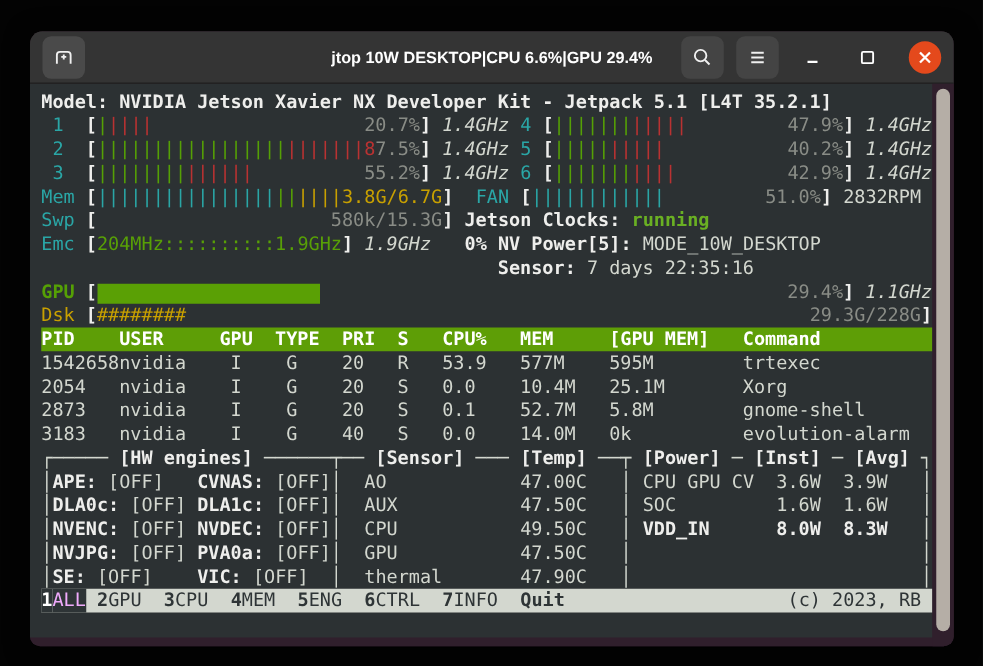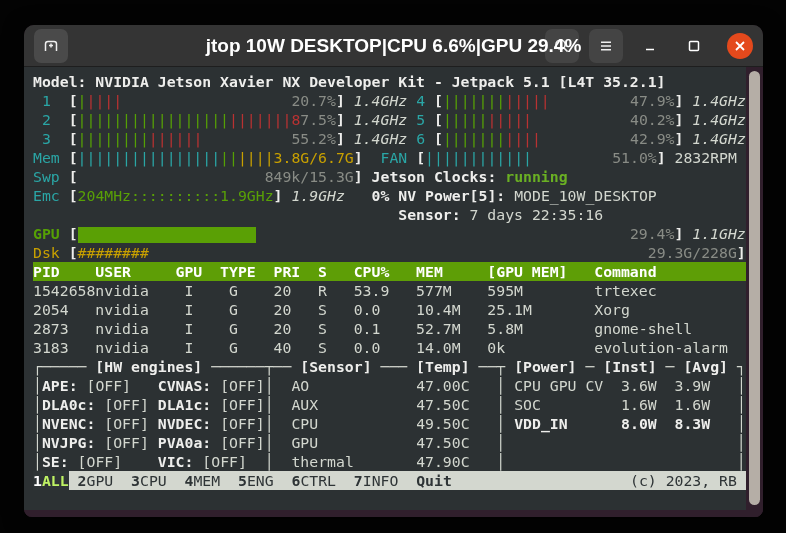--- a/index.html
+++ b/index.html
@@ -9,21 +9,21 @@
           border-radius:10px 10px 8px 8px;overflow:hidden;background:#301f2c;
           box-shadow:0 3px 20px rgba(0,0,0,.6);}
   
   .titlebar{height:41px;background:#343434;border-bottom:1px solid #1e1e1e;
             display:flex;align-items:center;padding:0 10px;position:relative;}
   .tbtn{width:34px;height:34px;border-radius:7px;display:flex;align-items:center;
         justify-content:center;flex:0 0 auto;}
   .btn-bg{background:#4a4a4a;}
   .btn-bg2{background:#444444;}
   .title{position:absolute;left:0;right:0;text-align:center;color:#ffffff;
-         font-size:19px;font-weight:bold;pointer-events:none;}
+         font-size:13px;font-weight:bold;pointer-events:none;}
   .tb-right{margin-left:auto;display:flex;align-items:center;gap:10px;}
   .closebtn{width:26px;height:26px;border-radius:50%;background:#e4491c;
             display:flex;align-items:center;justify-content:center;margin-left:6px;}
   
   .term{height:451px;display:flex;background:#301f2c;}
   .screen{width:722px;height:443px;background:#2c3133;padding:5px 0 0 9px;
           box-sizing:border-box;overflow:hidden;}
   .sbar{flex:1;position:relative;background:#301f2c;}
   .thumb{position:absolute;left:3px;width:11px;top:4px;height:434px;
          background:#b5aea6;border-radius:6px;}
@@ -39,21 +39,21 @@
   .c-gb{color:#55a005;font-weight:bold;}
   .c-r{color:#b93232;}
   .c-c{color:#2aa6a6;}
   .c-y{color:#c8a000;}
   .c-gray{color:#898c86;}
   .c-it{color:#d3d7cf;font-style:italic;}
   .c-grn{color:#58a006;}
   .c-grnb{color:#6ab023;font-weight:bold;}
   .c-gpubar{background:#5aa005;display:inline-block;height:16px;vertical-align:-3px;}
   .c-hdrw{color:#ffffff;font-weight:bold;}
-  .c-m1{color:#bef264;background:#2e3436;display:inline-block;height:19px;font-weight:bold;}
+  .c-m1{color:#f0abfc;background:#2e3436;display:inline-block;height:19px;}
   .c-m1b{color:#ffffff;font-weight:bold;background:#2e3436;display:inline-block;height:19px;}
   .c-mb{color:#2e3436;}
   .c-mbb{color:#2e3436;font-weight:bold;}
   svg{display:block;}
 </style>
 </head>
 <body>
 
 <div id="frame">
   <div class="window">
@@ -108,21 +108,21 @@
       </div>
     </div>
 
     <div class="term">
       <div class="screen">
           <div class="trow"><span class="c-bold">Model: NVIDIA Jetson Xavier NX Developer Kit - Jetpack 5.1 [L4T 35.2.1]</span><span class="c-def">         </span></div>
           <div class="trow"><span class="c-teal"> 1  </span><span class="c-bold">[</span><span class="c-g">|</span><span class="c-r">||||</span><span class="c-def">                   </span><span class="c-gray">20.7%</span><span class="c-bold">] </span><span class="c-it">1.4GHz</span><span class="c-teal"> 4 </span><span class="c-bold">[</span><span class="c-g">|||||||</span><span class="c-r">|||||</span><span class="c-def">         </span><span class="c-gray">47.9%</span><span class="c-bold">] </span><span class="c-it">1.4GHz</span></div>
           <div class="trow"><span class="c-teal"> 2  </span><span class="c-bold">[</span><span class="c-g">|||||||||||||||||</span><span class="c-r">|||||||</span><span class="c-r">8</span><span class="c-gray">7.5%</span><span class="c-bold">] </span><span class="c-it">1.4GHz</span><span class="c-teal"> 5 </span><span class="c-bold">[</span><span class="c-g">|||||</span><span class="c-r">|||||</span><span class="c-def">           </span><span class="c-gray">40.2%</span><span class="c-bold">] </span><span class="c-it">1.4GHz</span></div>
           <div class="trow"><span class="c-teal"> 3  </span><span class="c-bold">[</span><span class="c-g">||||||||</span><span class="c-r">||||||</span><span class="c-def">          </span><span class="c-gray">55.2%</span><span class="c-bold">] </span><span class="c-it">1.4GHz</span><span class="c-teal"> 6 </span><span class="c-bold">[</span><span class="c-g">|||||||</span><span class="c-r">||||</span><span class="c-def">          </span><span class="c-gray">42.9%</span><span class="c-bold">] </span><span class="c-it">1.4GHz</span></div>
           <div class="trow"><span class="c-teal">Mem </span><span class="c-bold">[</span><span class="c-c">||||||||||||||||</span><span class="c-g">||</span><span class="c-y">||||</span><span class="c-y">3.8G/6.7G</span><span class="c-bold">]</span><span class="c-def">  </span><span class="c-teal">FAN </span><span class="c-bold">[</span><span class="c-c">||||||||||||</span><span class="c-def">         </span><span class="c-gray">51.0%</span><span class="c-bold">] </span><span class="c-def">2832RPM</span><span class="c-def"> </span></div>
-          <div class="trow"><span class="c-teal">Swp </span><span class="c-bold">[</span><span class="c-def">                     </span><span class="c-gray">849k/15.3G</span><span class="c-bold">]</span><span class="c-def"> </span><span class="c-bold">Jetson Clocks:</span><span class="c-def"> </span><span class="c-grnb">running</span><span class="c-def">                    </span></div>
+          <div class="trow"><span class="c-teal">Swp </span><span class="c-bold">[</span><span class="c-def">                     </span><span class="c-gray">580k/15.3G</span><span class="c-bold">]</span><span class="c-def"> </span><span class="c-bold">Jetson Clocks:</span><span class="c-def"> </span><span class="c-grnb">running</span><span class="c-def">                    </span></div>
           <div class="trow"><span class="c-teal">Emc </span><span class="c-bold">[</span><span class="c-grn">204MHz::::::::::1.9GHz</span><span class="c-bold">]</span><span class="c-def"> </span><span class="c-it">1.9GHz</span><span class="c-def">   </span><span class="c-bold">0%</span><span class="c-def"> </span><span class="c-bold">NV Power[5]:</span><span class="c-def"> </span><span class="c-def">MODE_10W_DESKTOP</span><span class="c-def">          </span></div>
           <div class="trow"><span class="c-def">                                         </span><span class="c-bold">Sensor:</span><span class="c-def"> </span><span class="c-def">7 days 22:35:16</span><span class="c-def">                </span></div>
           <div class="trow"><span class="c-gb">GPU </span><span class="c-bold">[</span><span class="c-gpubar">                    </span><span class="c-def">                                          </span><span class="c-gray">29.4%</span><span class="c-bold">] </span><span class="c-it">1.1GHz</span></div>
           <div class="trow"><span class="c-y">Dsk </span><span class="c-bold">[</span><span class="c-y">########</span><span class="c-def">                                                        </span><span class="c-gray">29.3G/228G</span><span class="c-bold">]</span></div>
           <div class="trow hdr-row"><span class="c-hdrw">PID    USER     GPU  TYPE  PRI  S   CPU%   MEM     [GPU MEM]   Command          </span></div>
           <div class="trow"><span class="c-def">1542658nvidia    I    G    20   R   53.9   577M    595M        trtexec          </span></div>
           <div class="trow"><span class="c-def">2054   nvidia    I    G    20   S   0.0    10.4M   25.1M       Xorg             </span></div>
           <div class="trow"><span class="c-def">2873   nvidia    I    G    20   S   0.1    52.7M   5.8M        gnome-shell      </span></div>
           <div class="trow"><span class="c-def">3183   nvidia    I    G    40   S   0.0    14.0M   0k          evolution-alarm  </span></div>
           <div class="trow"><span class="c-def">┌───── </span><span class="c-bold">[HW engines]</span><span class="c-def"> ──────</span><span class="c-def">┬</span><span class="c-def">── </span><span class="c-bold">[Sensor]</span><span class="c-def"> ─── </span><span class="c-bold">[Temp]</span><span class="c-def"> ──</span><span class="c-def">┬</span><span class="c-def"> </span><span class="c-bold">[Power]</span><span class="c-def"> ─ </span><span class="c-bold">[Inst]</span><span class="c-def"> ─ </span><span class="c-bold">[Avg]</span><span class="c-def"> ┐</span></div>

